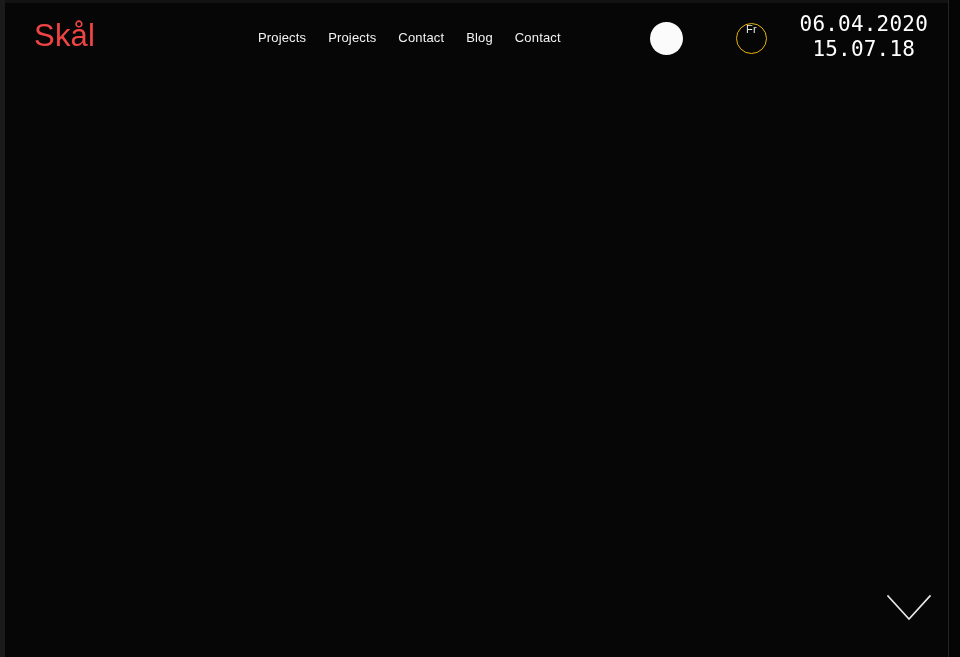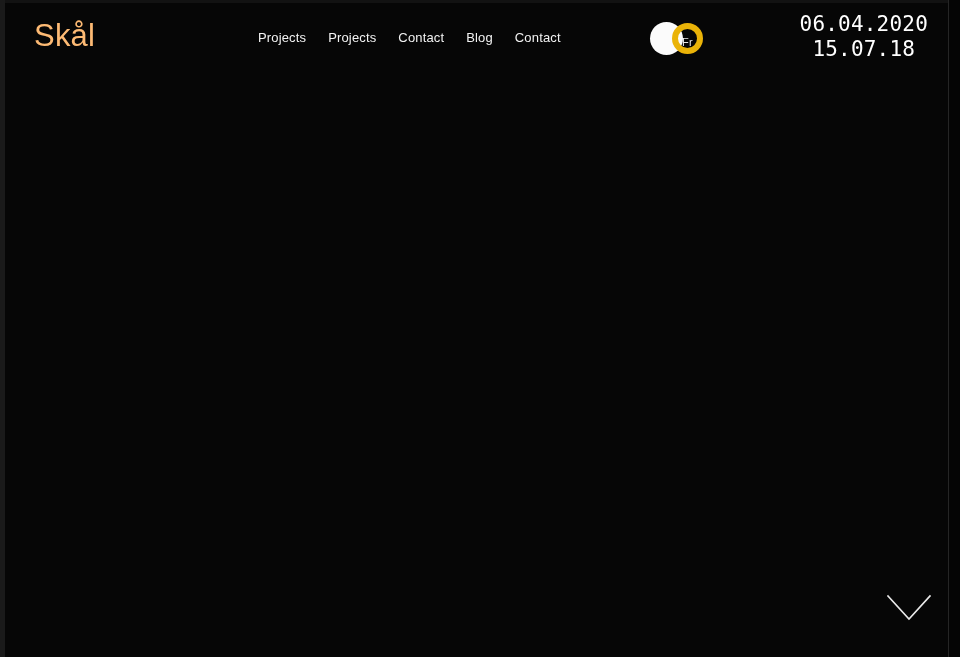--- a/index.html
+++ b/index.html
@@ -65,21 +65,21 @@
   }
 
   .logo {
     position: absolute;
     left: 34px;
     top: 20px;
     font-size: 31px;
     font-weight: 300;
     letter-spacing: 0.2px;
     line-height: 1;
-    color: #fdba74;
+    color: #ef4444;
     text-decoration: none;
     cursor: pointer;
     white-space: nowrap;
   }
 
   .nav {
     position: absolute;
     left: 258px;
     top: 30px;
     display: flex;
@@ -104,28 +104,28 @@
     top: 22px;
     width: 33px;
     height: 33px;
     border-radius: 50%;
     background: #fbfbfb;
     cursor: pointer;
   }
 
   .lang-toggle {
     position: absolute;
-    left: 672px;
+    left: 736px;
     top: 23px;
     width: 31px;
     height: 31px;
     border-radius: 50%;
-    border: 6px solid #eab308;
+    border: 1px solid #eab308;
     display: flex;
-    align-items: flex-end;
+    align-items: flex-start;
     justify-content: center;
     cursor: pointer;
     background: transparent;
   }
 
   .lang-toggle span {
     font-size: 11px;
     font-weight: 400;
     color: #e8e8e8;
     line-height: 1;

